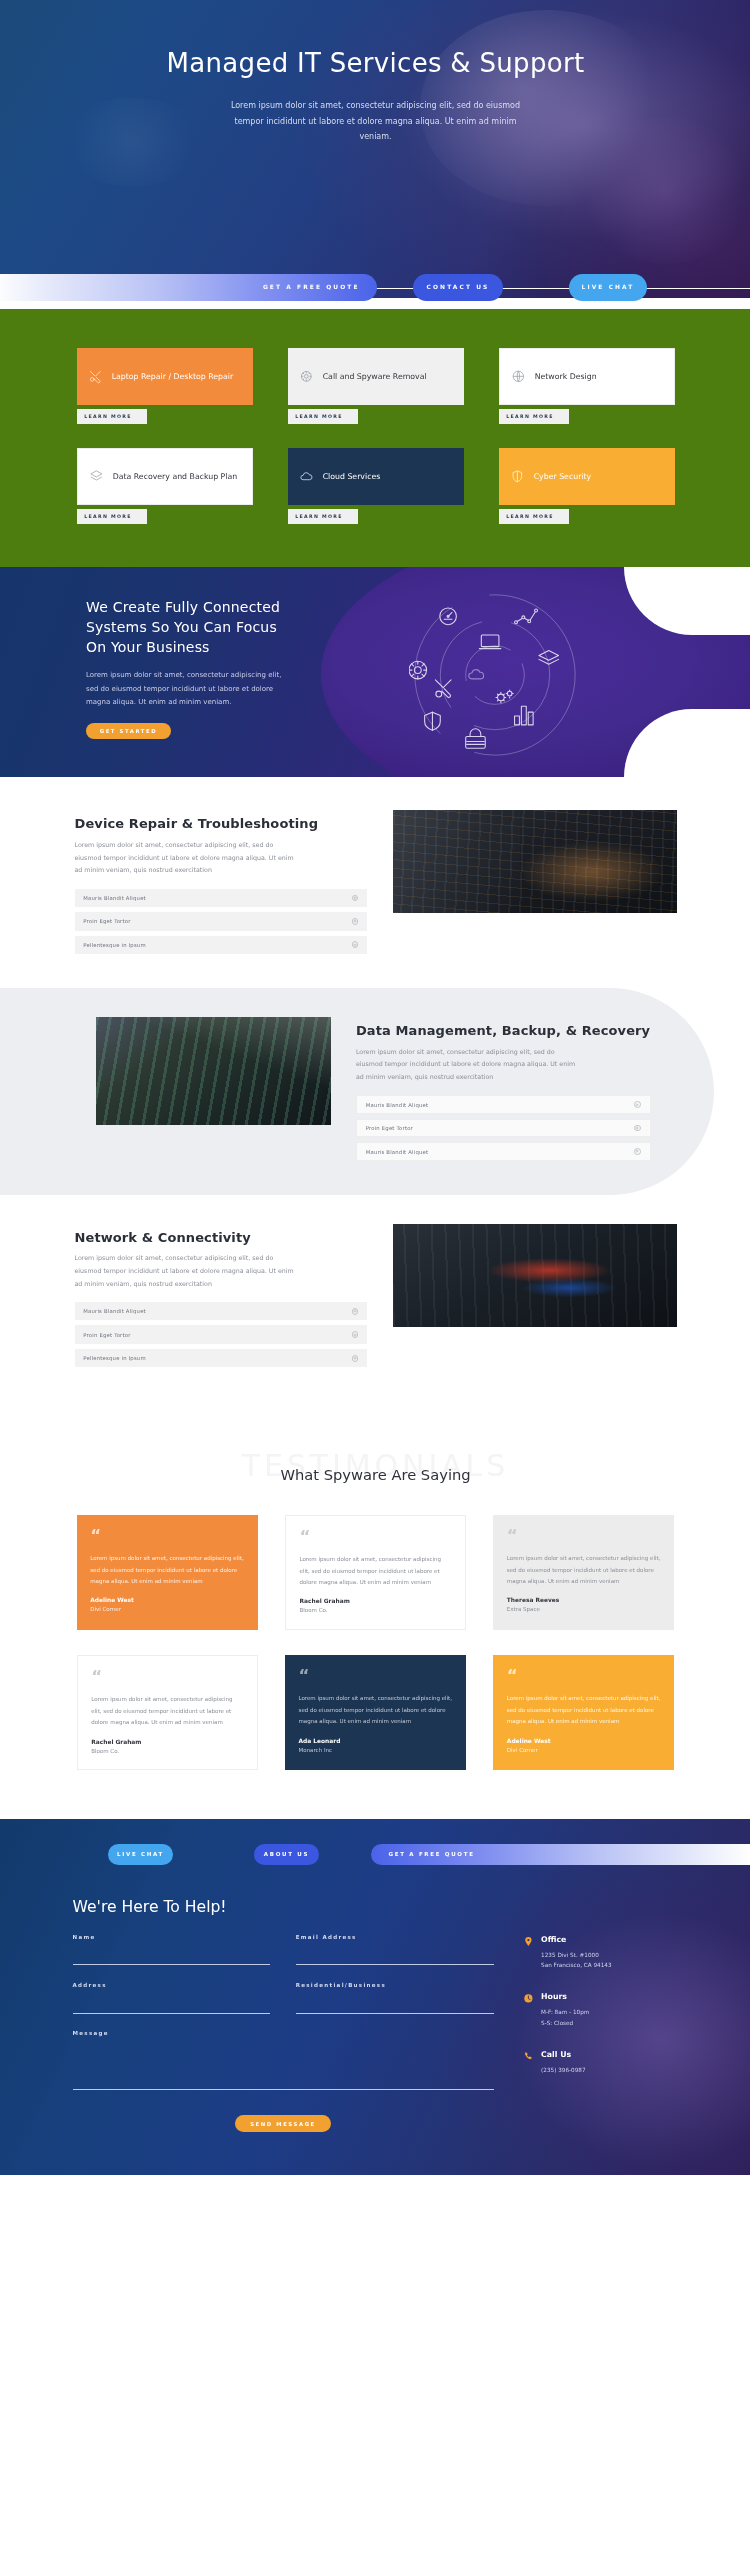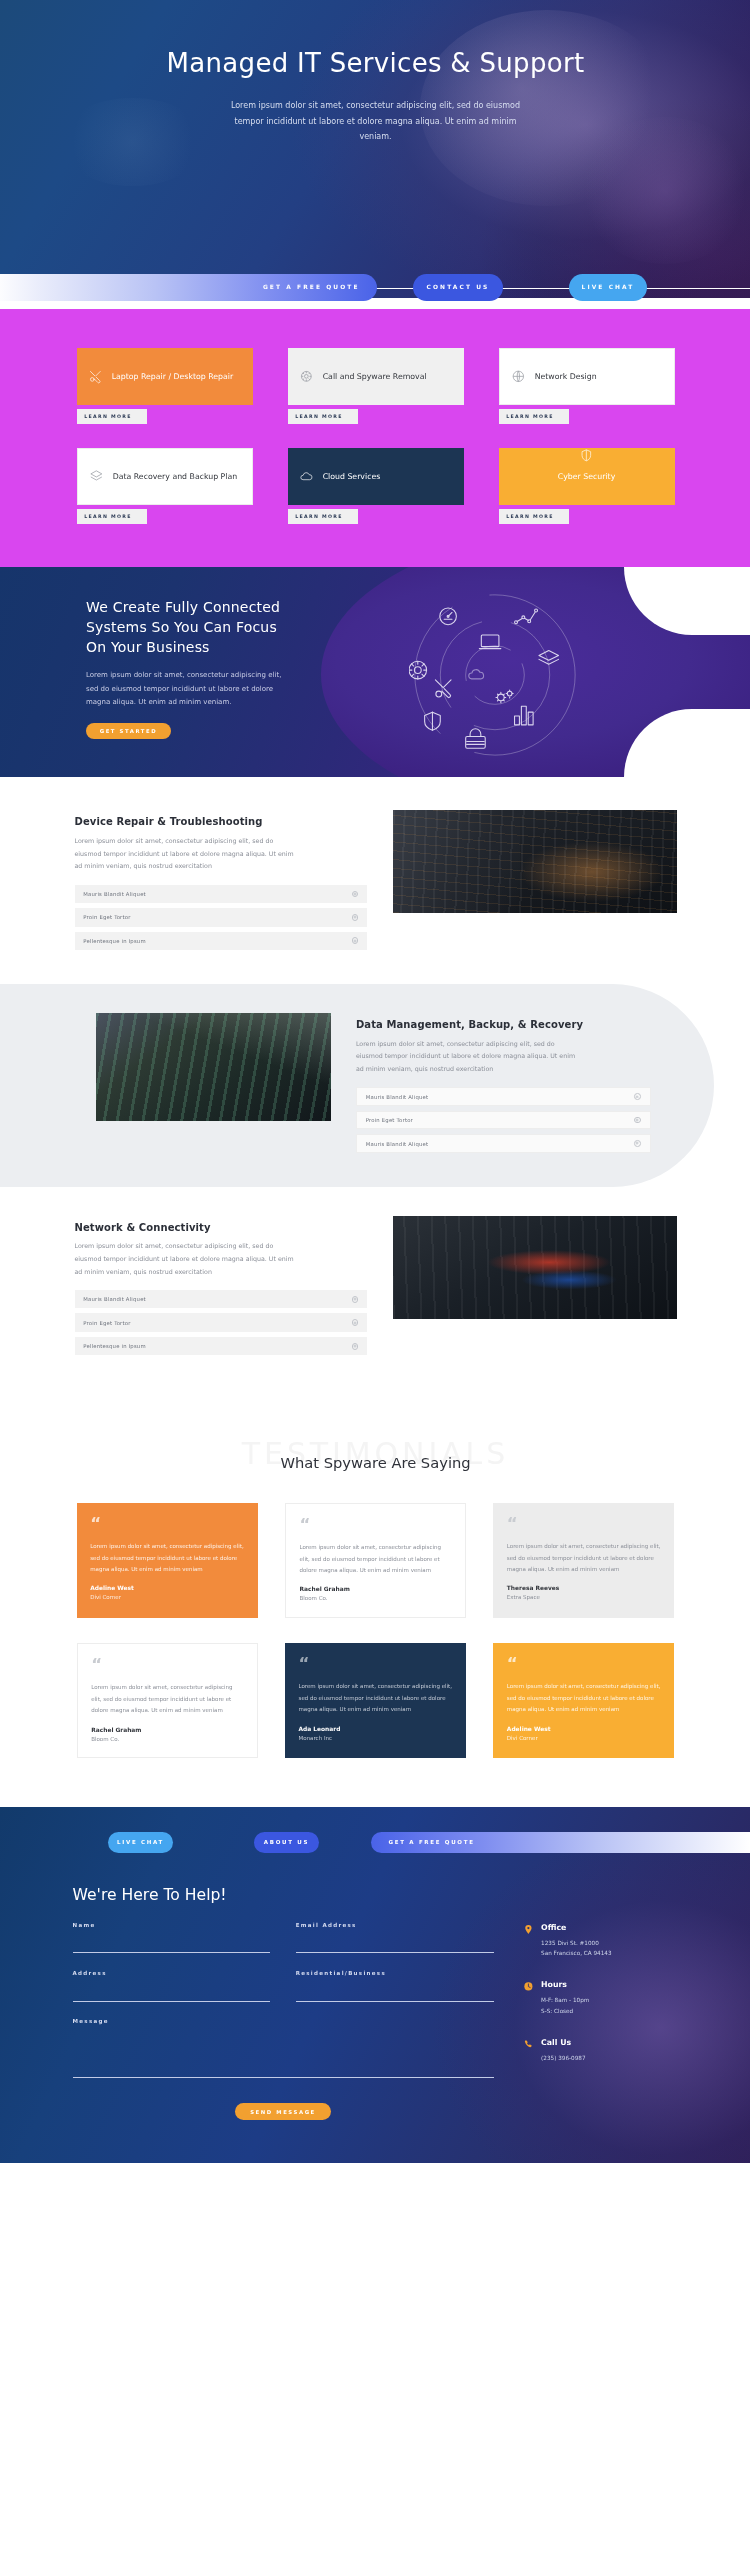--- a/index.html
+++ b/index.html
@@ -97,21 +97,21 @@
   .cta-live {
     left: 569px; width: 78px;
     background: #45a6f0;
     justify-content: center;
     padding-right: 0;
   }
 
   
   .services {
     padding: 39px 0 43px;
-    background: #d946ef;
+    background: #4d7c0f;
   }
   .grid3 {
     width: 598px;
     margin: 0 auto;
     display: grid;
     grid-template-columns: repeat(3, 1fr);
     column-gap: 35px;
     row-gap: 23.5px;
   }
   .svc { width: 100%; }
@@ -119,21 +119,21 @@
     height: 57px;
     display: flex;
     align-items: center;
     gap: 8.8px;
     padding: 0 11.7px;
   }
   .svc-box.orange { background: #f28b3c; }
   .svc-box.grey   { background: #f0f0f0; }
   .svc-box.white  { background: #ffffff; border: 1px solid #ececec; }
   .svc-box.navy   { background: #1c3553; }
-  .svc-box.yellow { background: #f9ae33; flex-direction: column; }
+  .svc-box.yellow { background: #f9ae33; }
   .svc-ico { width: 14.7px; height: 14.7px; flex: 0 0 14.7px; opacity: .85; }
   .svc-ico svg { width: 14.7px; height: 14.7px; display: block; }
   .svc-label {
     font-size: 7.8px;
     line-height: 1.45;
     font-weight: 400;
   }
   .svc-box.orange .svc-label, .svc-box.navy .svc-label, .svc-box.yellow .svc-label { color: #ffffff; }
   .svc-box.grey .svc-label, .svc-box.white .svc-label { color: #33363c; }
   .svc-more {
@@ -225,21 +225,21 @@
   .block-inner {
     width: 602px;
     margin: 0 auto;
     display: flex;
     gap: 25.4px;
     align-items: flex-start;
   }
   .block-inner.rev { flex-direction: row-reverse; padding-left: 32px; }
   .blk-txt { flex: 1; padding-top: 5.9px; }
   .blk-h {
-    font-size: 10px;
+    font-size: 13px;
     font-weight: 700;
     color: #2b2f38;
     letter-spacing: 0.1px;
   }
   .blk-p {
     margin-top: 7.8px;
     font-size: 6.3px;
     line-height: 2.0;
     color: #8b8f98;
     max-width: 225px;

